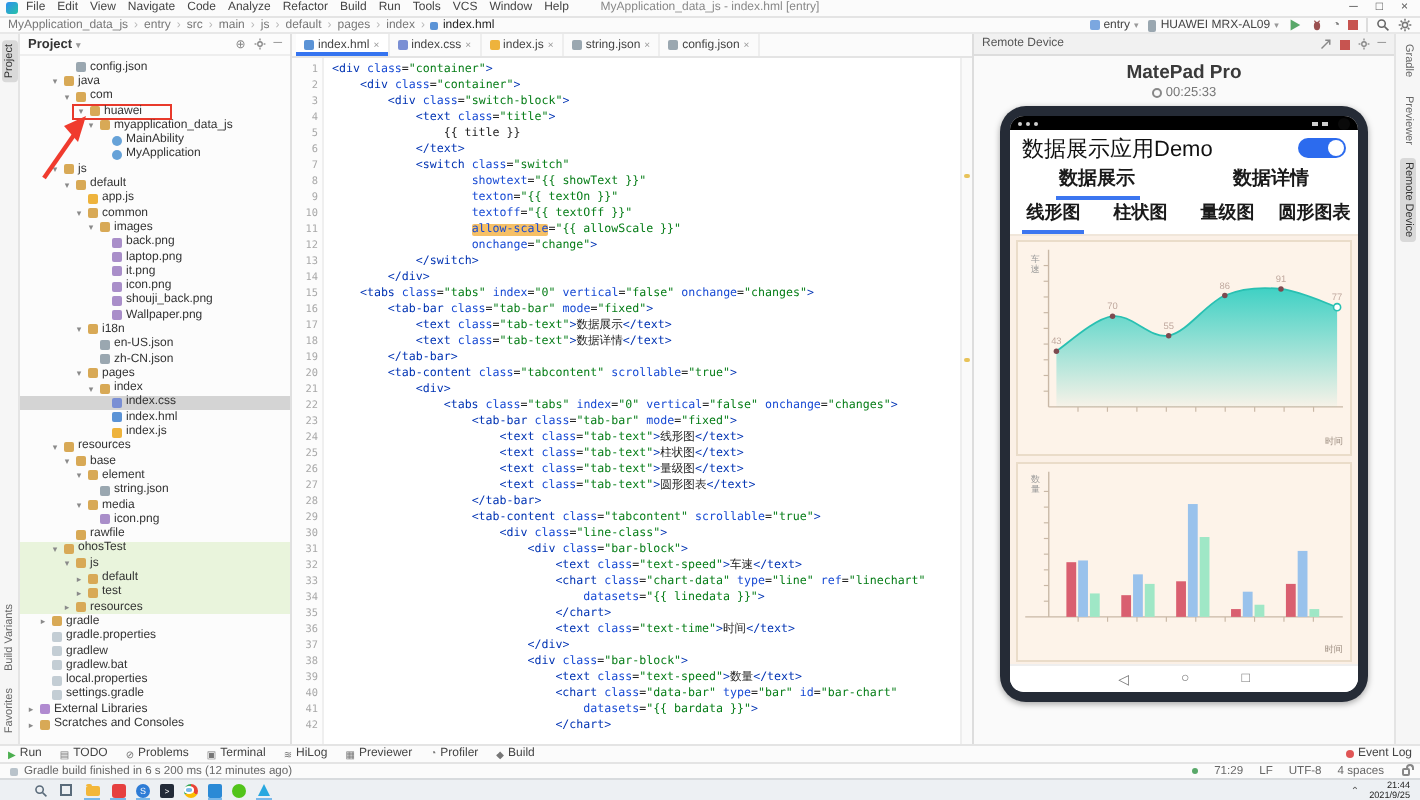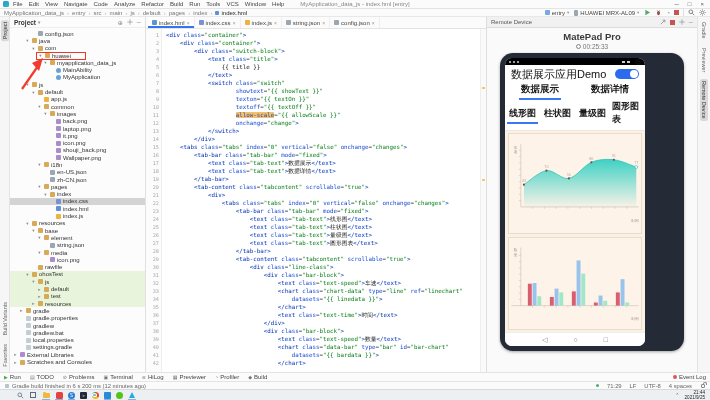--- a/index.html
+++ b/index.html
@@ -74,21 +74,21 @@
 .escroll .mark{position:absolute;right:1px;width:3px;height:2px;background:#e8c35a;border-radius:1px}
 
 
 .preview{width:211px;background:#fafafa;border-left:1px solid #ddd;display:flex;flex-direction:column}
 .pv-head{flex:0 0 11px;background:#f1f1f1;border-bottom:1px solid #ddd;display:flex;align-items:center;padding:0 4px;font-size:6px;color:#555;gap:4px}
 .pv-head .hicons{margin-left:auto;display:flex;gap:4px;align-items:center;color:#888}
 .pv-name{text-align:center;font-size:9.5px;font-weight:bold;color:#3a3a3a;margin-top:3px}
 .pv-timer{text-align:center;font-size:6.5px;color:#777;margin-top:1px;display:flex;justify-content:center;gap:2px;align-items:center}
 .clock-ico{width:5px;height:5px;border:1px solid #888;border-radius:50%;display:inline-block}
 .device{width:184px;height:298px;margin:3px auto 0;background:#252b36;border-radius:13px;padding:5px;box-shadow:0 1px 3px rgba(0,0,0,.35)}
-.screen{width:140px;height:288px;background:#fff;border-radius:7px;overflow:hidden;display:flex;flex-direction:column}
+.screen{width:174px;height:288px;background:#fff;border-radius:7px;overflow:hidden;display:flex;flex-direction:column}
 .sbar{flex:0 0 7px;background:#000;display:flex;align-items:center;padding:0 4px;gap:2px}
 .sb-dot{width:2px;height:2px;background:#cfcfcf;border-radius:50%}
 .sb-right{margin-left:auto;display:flex;gap:2px;align-items:center}
 .sb-rect{width:3px;height:2px;background:#cfcfcf}
 .punch{width:6px;height:6px;background:#0a0a0a;border-radius:50%;margin-left:3px}
 .apptitle{flex:0 0 18px;display:flex;align-items:center;padding:0 6px;background:#fff}
 .apptitle .txt{font-size:11px;color:#111}
 .toggle{margin-left:auto;width:24px;height:10px;border-radius:5px;background:#2c6bee;position:relative}
 .knob{position:absolute;right:1px;top:1px;width:8px;height:8px;border-radius:50%;background:#fff}
 .atabs{flex:0 0 15px;display:flex;background:#fff}

